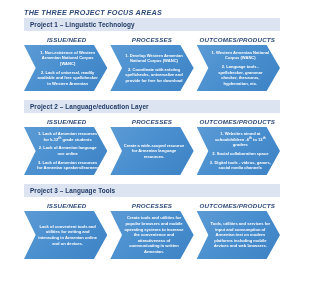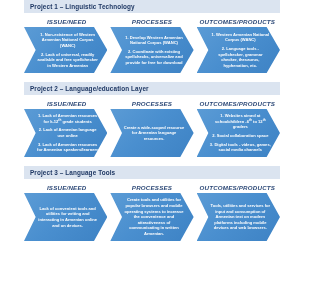--- a/index.html
+++ b/index.html
@@ -128,20 +128,21 @@
 
   .p1 .arrow { min-height: 46px; }
   .p2 .arrow { min-height: 48px; }
   .p3 .arrow { min-height: 48px; }
 </style>
 </head>
 <body>
 
 <div class="page">
 
+  <div class="doc-title">THE THREE PROJECT FOCUS AREAS</div>
 
   <div class="project-block p1">
     <div class="project-band">
       <span class="project-band-label">Project 1 – Linguistic Technology</span>
     </div>
     <div class="col-headers">
       <div class="col-header">ISSUE/NEED</div>
       <div class="col-header">PROCESSES</div>
       <div class="col-header">OUTCOMES/PRODUCTS</div>
     </div>

